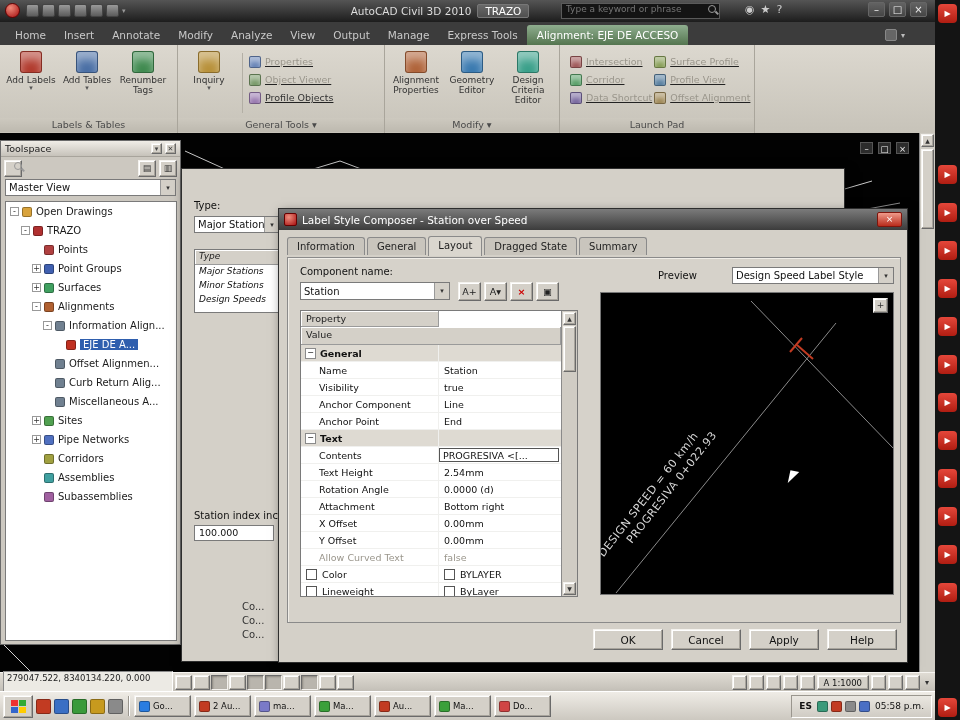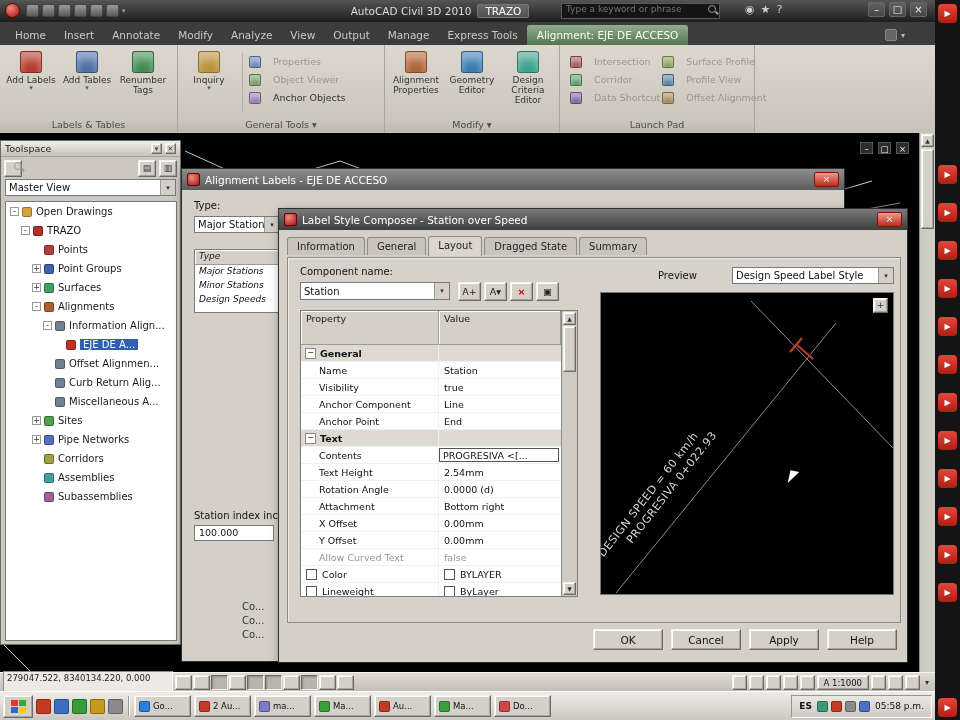--- a/index.html
+++ b/index.html
@@ -41,21 +41,21 @@
   
   .ribbon{position:absolute;left:0;top:45px;width:935px;height:88px;background:linear-gradient(#dcd8cf,#c7c3b9);z-index:50;display:flex;}
   .panel{position:relative;height:100%;border-right:1px solid #a9a59b;flex:none;}
   .pbody{position:absolute;left:0;top:2px;right:0;height:70px;display:flex;align-items:flex-start;padding:2px 4px;gap:2px;}
   .plabel{position:absolute;left:0;right:0;bottom:1px;height:14px;text-align:center;font-size:9.5px;color:#4a4a4a;background:linear-gradient(#cdc9bf,#bdb9af);line-height:14px;}
   .bigbtn{width:54px;display:flex;flex-direction:column;align-items:center;padding-top:2px;}
   .bigicon{width:22px;height:22px;border-radius:3px;margin-bottom:2px;border:1px solid rgba(0,0,0,.25);box-shadow:inset 0 8px 8px rgba(255,255,255,.45);}
   .blabel{font-size:9px;line-height:1.12;text-align:center;color:#333;}
   .bcaret{font-size:7px;color:#555;line-height:1;}
   .dim .blabel,.dim .slabel{color:#9a968c;}
-  .smallrow{display:flex;align-items:center;gap:12px;height:17px;}
+  .smallrow{display:flex;align-items:center;gap:4px;height:17px;text-decoration:underline;}
   .smallicon{width:12px;height:12px;border-radius:2px;border:1px solid rgba(0,0,0,.25);flex:none;box-shadow:inset 0 5px 4px rgba(255,255,255,.45);}
   .slabel{font-size:9.5px;color:#333;white-space:nowrap;}
   .stack{display:flex;flex-direction:column;justify-content:center;gap:1px;padding-top:4px;}
   .vdiv{width:1px;background:#b3afa5;margin:4px 4px;height:60px;}
 
   
   .canvas{position:absolute;left:0;top:133px;width:935px;height:558px;background:#020202;z-index:0;}
   .dwg-ctl{position:absolute;right:26px;top:9px;display:flex;gap:5px;z-index:2;}
   .dwb{width:13px;height:12px;color:#eee;font-size:8.5px;line-height:12px;text-align:center;background:#2c2c2c;border:1px solid #555;}
   .dwg-scroll{position:absolute;left:919px;top:133px;width:16px;height:558px;background:#cfccc4;border-left:1px solid #8a8a8a;z-index:4;}
@@ -104,21 +104,21 @@
   .tab.active{background:#dad6ce;padding-bottom:5px;margin-bottom:-1px;z-index:2;position:relative;}
   .dcontent{position:absolute;left:8px;top:48px;width:614px;height:366px;background:#d6d2ca;border:1px solid #8a8a8a;box-shadow:inset 1px 1px 0 #f0ede7;}
   .lbl{position:absolute;font-size:10px;color:#111;}
   .combo.compname{position:absolute;left:12px;top:24px;width:150px;height:18px;}
   .ctoolbar{position:absolute;left:170px;top:24px;display:flex;gap:3px;}
   .ctb{width:23px;height:19px;font-size:9.5px;text-align:center;line-height:17px;color:#222;}
   .ctb.red{color:#c00;font-weight:bold;}
 
   .pgrid{position:absolute;left:12px;top:52px;width:278px;height:287px;border:1px solid #7a7a7a;background:#fff;display:flex;}
   .pgrid-main{flex:1;overflow:hidden;}
-  .pgrid-head{display:flex;height:34px;}
+  .pgrid-head{display:flex;height:34px;flex-direction:column;}
   .hc{font-size:9.5px;padding:2px 5px;background:#d4d0c8;border-right:1px solid #9a9a9a;border-bottom:1px solid #9a9a9a;box-shadow:inset 1px 1px 0 #fff;color:#222;}
   .hc.p{width:138px;} .hc.v{flex:1;}
   .prow{display:flex;height:17px;font-size:9.5px;border-bottom:1px solid #f0f0ee;align-items:stretch;}
   .prow .prop{width:138px;padding-left:18px;border-right:1px solid #f0f0ee;display:flex;align-items:center;color:#111;}
   .prow .val{flex:1;padding-left:5px;display:flex;align-items:center;color:#111;overflow:hidden;white-space:nowrap;}
   .prow.group{background:#dedad2;font-weight:bold;}
   .prow.group .prop{padding-left:4px;}
   .prow.group .prop::before{content:"−";width:9px;height:9px;border:1px solid #8a8a8a;background:#fff;font-size:8px;line-height:7px;text-align:center;margin-right:4px;font-weight:normal;flex:none;}
   .prow.editing .val{border:1px solid #555;margin:1px 2px 1px 0;padding:0 3px;}
   .prow.dim .prop,.prow.dim .val{color:#9a968c;}
@@ -282,21 +282,21 @@
               <span class="slabel">Properties</span>
             </div>
 
             <div class="smallrow dim">
               <span class="smallicon" style="background: rgb(122, 154, 106);"></span>
               <span class="slabel">Object Viewer</span>
             </div>
 
             <div class="smallrow">
               <span class="smallicon" style="background: rgb(154, 122, 176);"></span>
-              <span class="slabel">Anchor Objects</span>
+              <span class="slabel">Profile Objects</span>
             </div>
           </div>
       </div>
       <div class="plabel">General Tools ▾</div>
     </div>
 
     <div class="panel" style="width:175px">
       <div class="pbody">
 
           <div class="bigbtn">
@@ -470,25 +470,20 @@
 
         <div class="titem" style="padding-left: 26px;">
           <span class="exp"></span>
           <span class="ticon" style="background: rgb(160, 96, 160);"></span>
           <span class="tlabel">Subassemblies</span>
         </div>
       </div>
   </div>
 
   <div class="dlg dlg-bg">
-    <div class="dtitle">
-      <span class="dticon"></span>
-      <span class="dttext">Alignment Labels - EJE DE ACCESO</span>
-      <span class="dclose"></span>
-    </div>
     <span class="bg-lbl" style="left:12px;top:31px">Type:</span>
     <div class="combo bg-combo">
       <span class="cval">Major Stations</span>
       <span class="carrow"></span>
     </div>
     <div class="bg-list">
       <div class="bg-list-head">Type</div>
       <div>
 
       <div class="bg-lrow">Major Stations</div>

